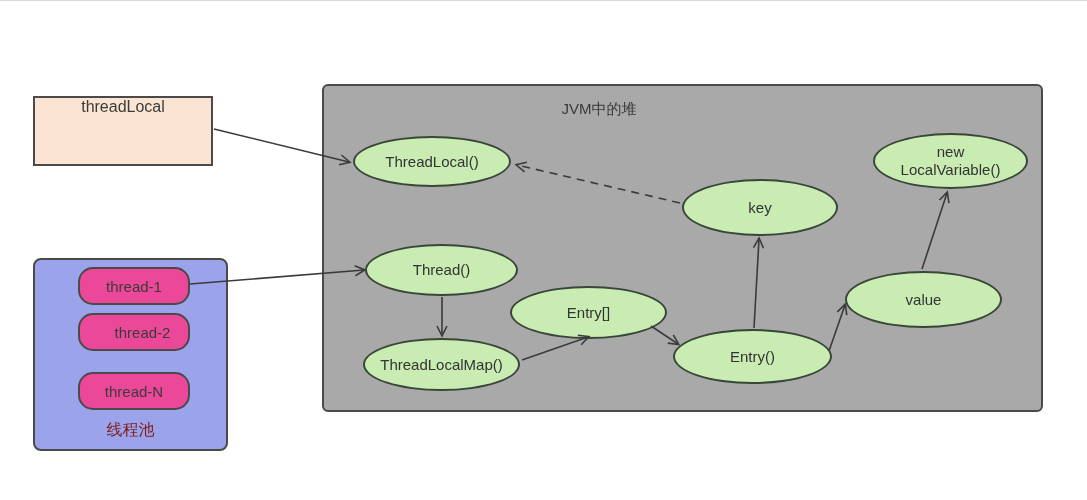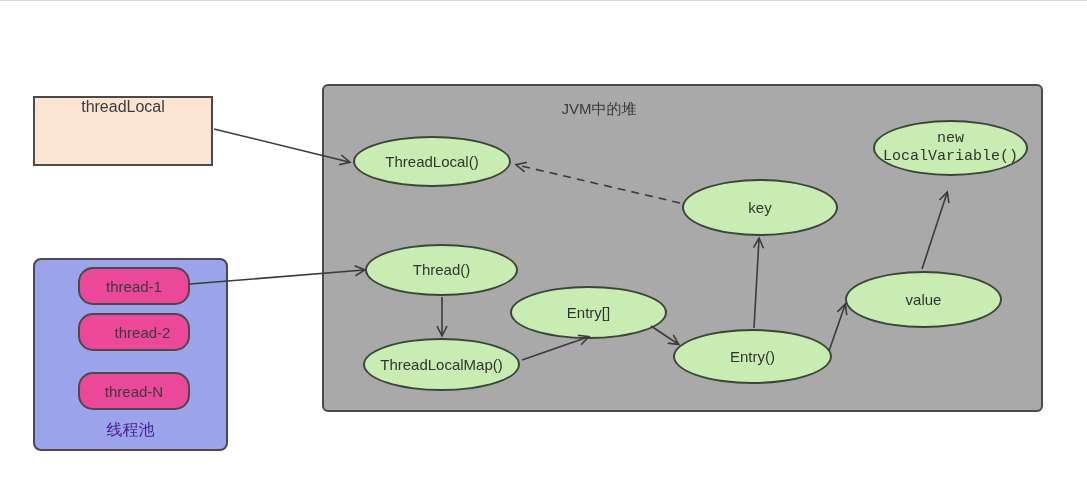--- a/index.html
+++ b/index.html
@@ -26,21 +26,21 @@
     position:absolute; left:43px; width:112px; height:38px;
     background:#ec4899; border:2px solid #4a4a4a; border-radius:15px;
     display:flex; align-items:center; justify-content:center;
     font-size:15px;
   }
   .pill-1 { top:7px; }
   .pill-2 { top:53px;padding-left:17px; }
   .pill-3 { top:112px; }
   .pool-label {
     position:absolute; left:0; bottom:8px; width:100%;
-    text-align:center; font-size:16px; color:#4c1d95;
+    text-align:center; font-size:16px; color:#7f1d1d;
   }
   
   .heap {
     position:absolute; left:322px; top:83px; width:721px; height:328px;
     background:#a9a9a9; border:2px solid #4a4a4a; border-radius:6px;padding-left:43px;
   }
   .heap-title {
     position:absolute; left:185px; top:14px; width:180px;
     text-align:center; font-size:15px; color:#3a3a3a;
   }
@@ -52,21 +52,21 @@
     text-align:center; font-size:15px; color:#333;
     line-height:1.2;
   }
   .n-threadlocal-fn    { left:353px; top:135px; width:158px; height:51px; }
   .n-thread-fn         { left:365px; top:243px; width:153px; height:52px; }
   .n-threadlocalmap-fn { left:363px; top:337px; width:157px; height:53px; }
   .n-entry-array       { left:510px; top:285px; width:157px; height:53px; }
   .n-entry-fn          { left:673px; top:328px; width:159px; height:55px; }
   .n-key               { left:682px; top:178px; width:156px; height:57px; }
   .n-value             { left:845px; top:270px; width:157px; height:57px; }
-  .n-new-localvar      { left:873px; top:119px; width:155px; height:56px;font-family:Liberation Mono, monospace; }
+  .n-new-localvar      { left:873px; top:132px; width:155px; height:56px; }
   
   .arrows {
     position:absolute; left:0; top:0; width:1087px; height:500px;
     pointer-events:none;
   }
   .arrows path, .arrows line { stroke:#3b3b3b; stroke-width:1.6; fill:none; }
   .dashed { stroke-dasharray:8 6; }
 </style>
 </head>
 <body>

